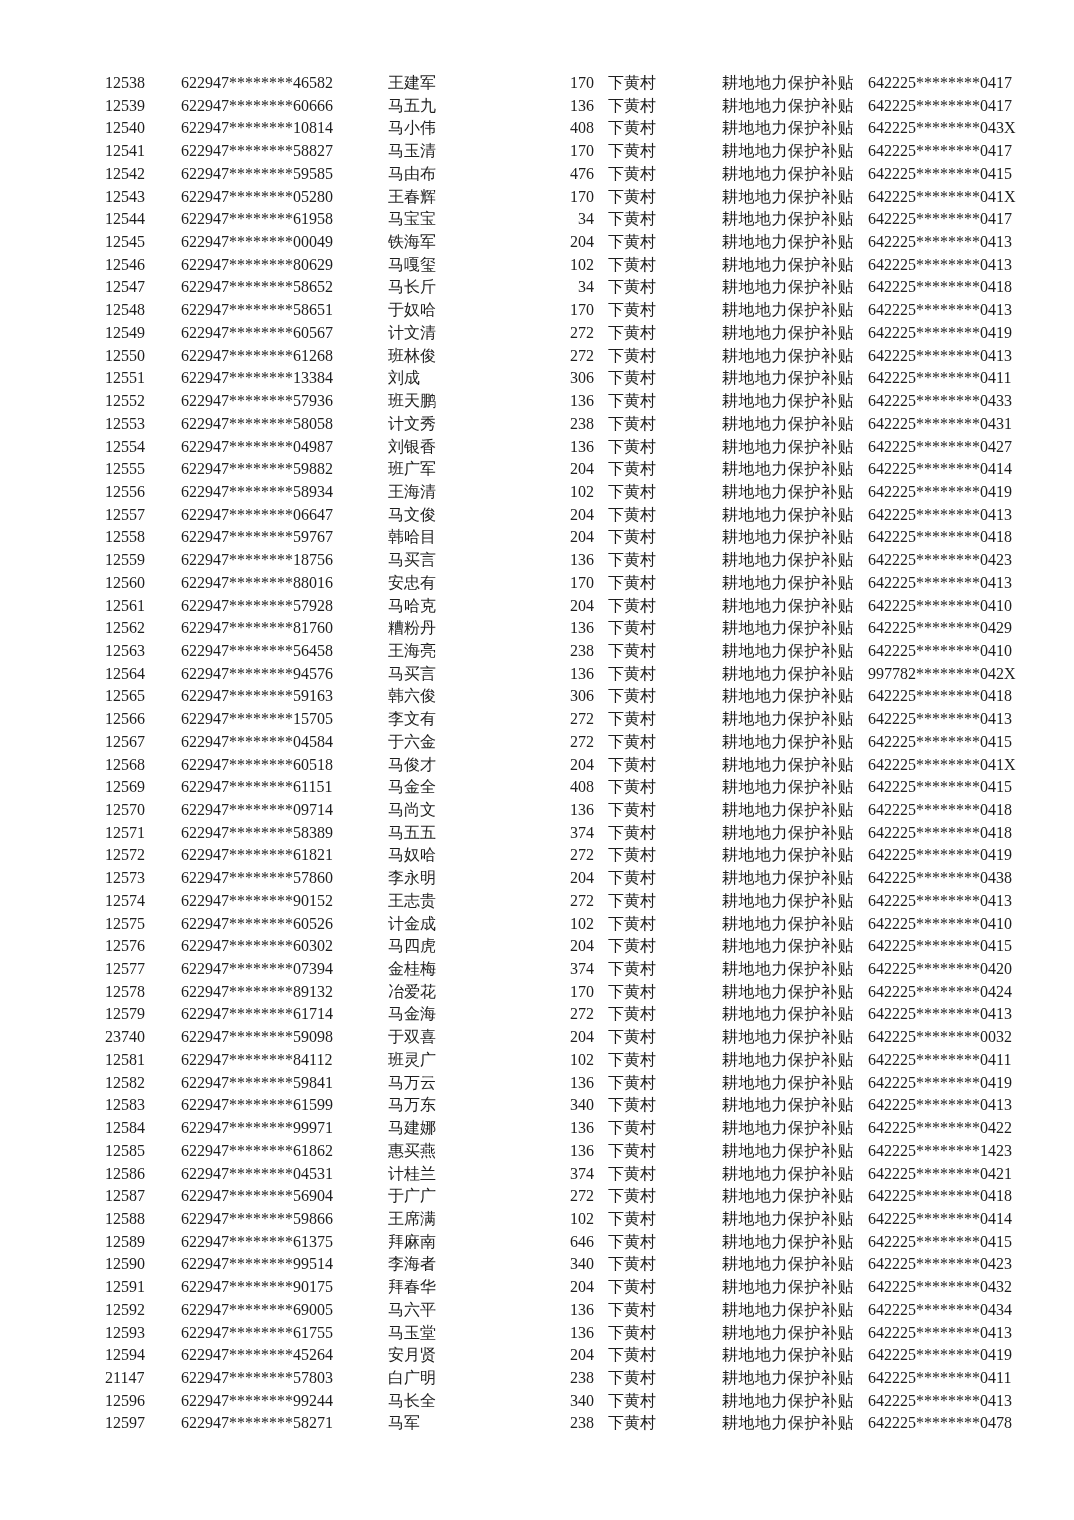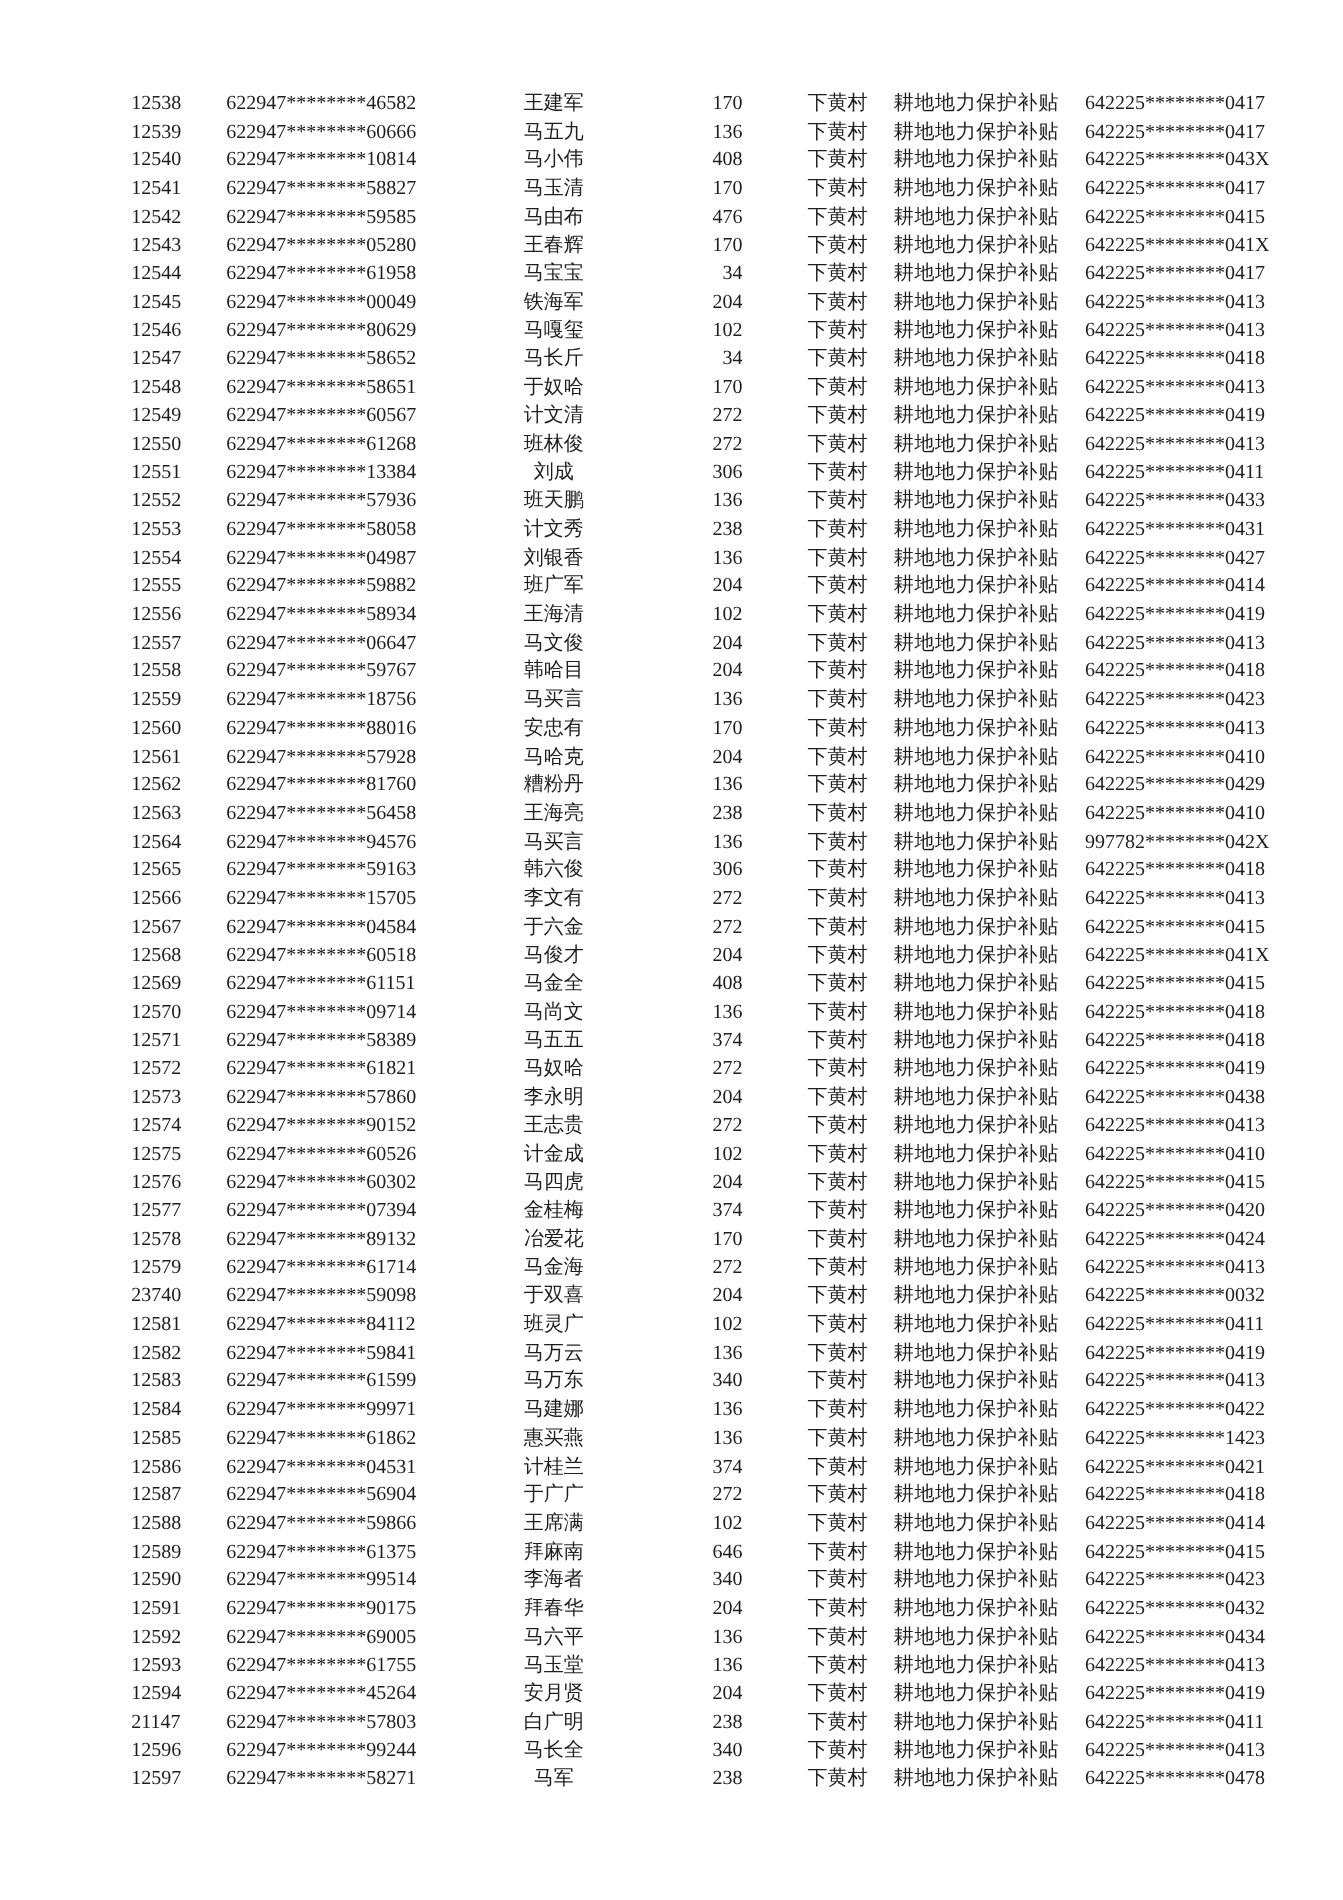--- a/index.html
+++ b/index.html
@@ -25,24 +25,24 @@
     display: flex;
     height: 22.73px;
     line-height: 22.73px;
     font-size: 16px;
     white-space: nowrap;
     gap: 14px;
   }
   .c { display: block; overflow: hidden; }
   .c.idx     { margin-left: 105px; width: 62px;  text-align: left; }
   .c.card    { width: 193px; text-align: left; font-family: Liberation Serif, serif; }
-  .c.name    { width: 110px; text-align: center; }
+  .c.name    { width: 110px; }
   .c.amount  { width: 82px;  text-align: right; }
-  .c.village { width: 86px;  text-align: right; }
-  .c.subsidy { width: 146px; text-align: center; letter-spacing: 0.5px; }
+  .c.village { width: 86px;  text-align: left; }
+  .c.subsidy { width: 146px; text-align: right; letter-spacing: 0.5px; }
   .c.sid     { width: 186px; text-align: left; }
 </style>
 </head>
 <body>
 
 <div class="sheet" id="sheet">
   <div class="row">
     <span class="c idx">12538</span>
     <span class="c card">622947********46582</span>
     <span class="c name">王建军</span>

